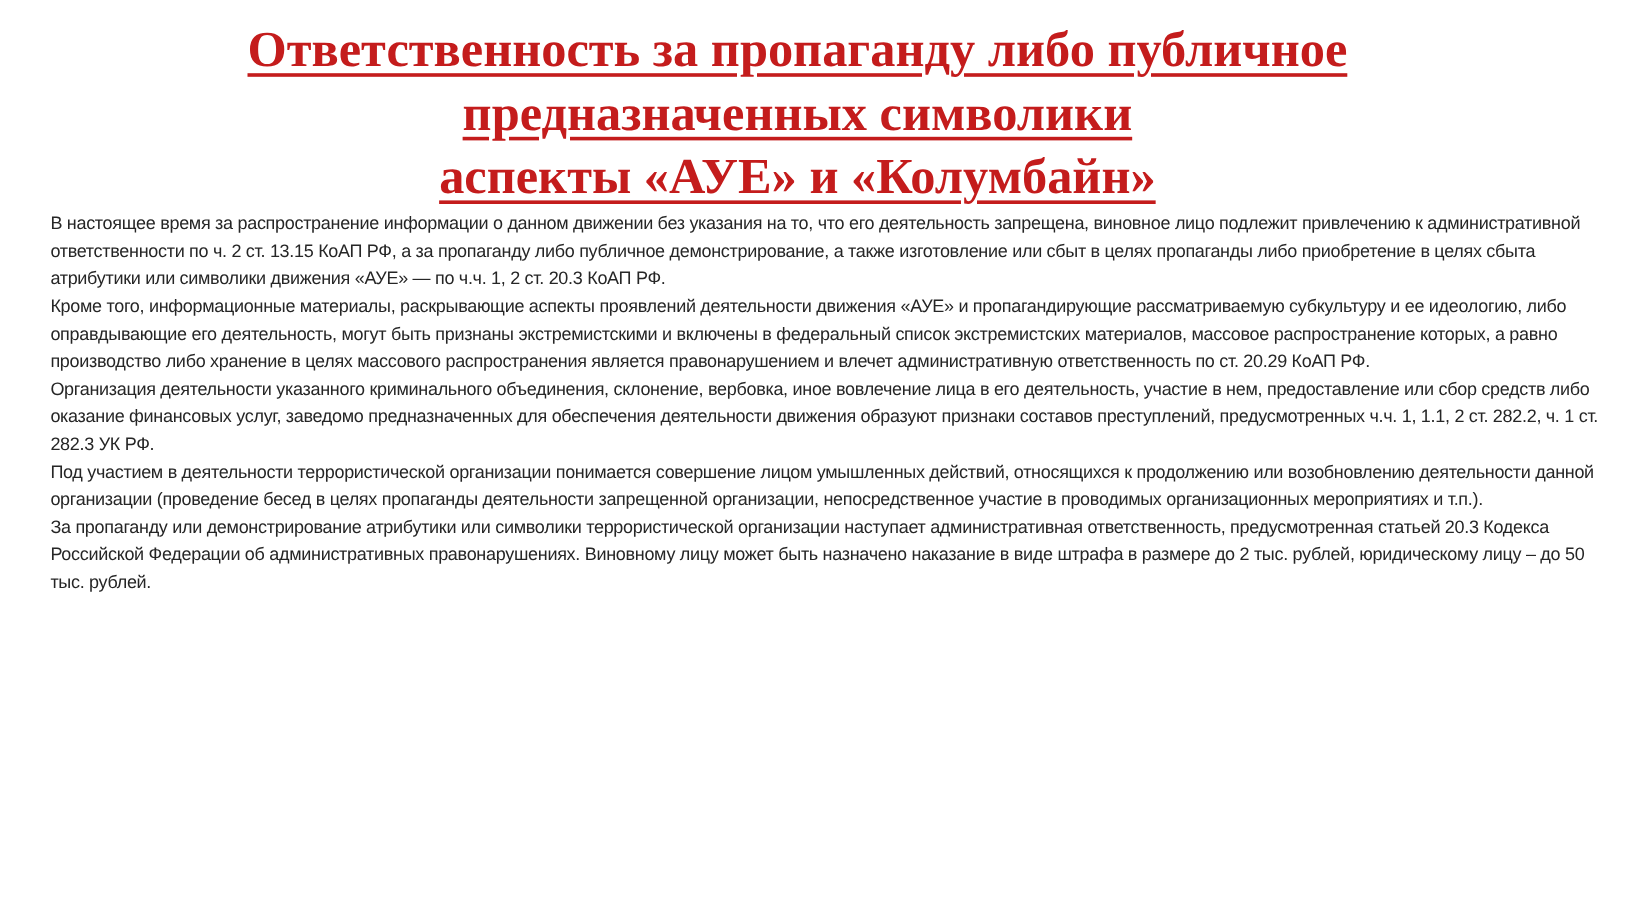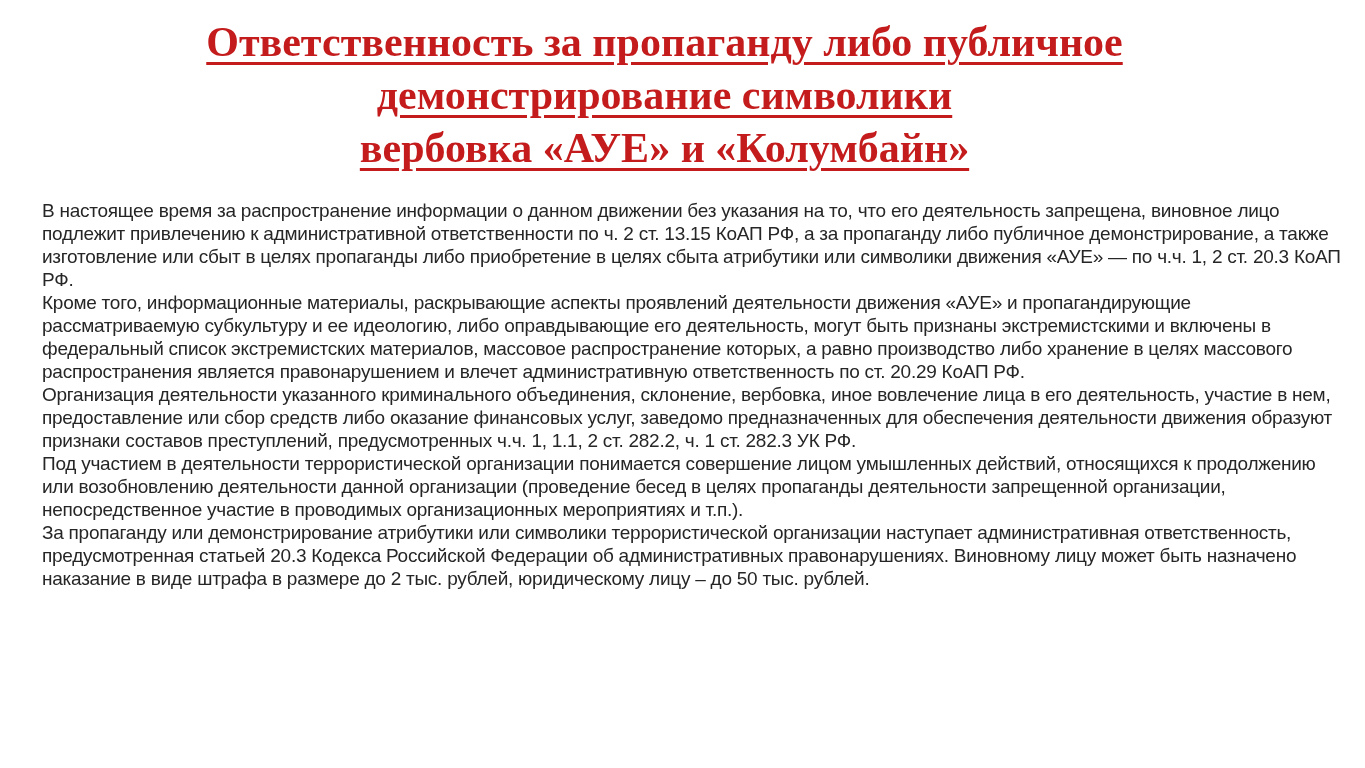--- a/index.html
+++ b/index.html
@@ -29,40 +29,39 @@
     line-height: 53px;
     color: var(--title-red);
   }
   .title-line {
     text-decoration: underline;
     text-decoration-thickness: 3px;
     text-underline-offset: 6px;
     text-decoration-color: var(--title-red);
   }
   .body-text {
-    margin-top: 24px;
     width: 1300px;
     color: var(--body-text);
-    font-size: 19px;
+    font-size: 15px;
     line-height: 23px;
     letter-spacing: -0.25px;
   }
   .body-text p {
     margin: 0;
   }
 </style>
 </head>
 <body>
 
 <div class="slide">
 
   <div class="slide-title">
     <div class="title-line">Ответственность за пропаганду либо публичное</div>
-    <div class="title-line">демонстрирование символики</div>
-    <div class="title-line">вербовка «АУЕ» и «Колумбайн»</div>
+    <div class="title-line">предназначенных символики</div>
+    <div class="title-line">аспекты «АУЕ» и «Колумбайн»</div>
   </div>
 
   <div class="body-text">
     <p>В настоящее время за распространение информации о данном движении без указания на то, что его деятельность запрещена, виновное лицо подлежит привлечению к административной ответственности по ч. 2 ст. 13.15 КоАП РФ, а за пропаганду либо публичное демонстрирование, а также изготовление или сбыт в целях пропаганды либо приобретение в целях сбыта атрибутики или символики движения «АУЕ» — по ч.ч. 1, 2 ст. 20.3 КоАП РФ.</p>
     <p>Кроме того, информационные материалы, раскрывающие аспекты проявлений деятельности движения «АУЕ» и пропагандирующие рассматриваемую субкультуру и ее идеологию, либо оправдывающие его деятельность, могут быть признаны экстремистскими и включены в федеральный список экстремистских материалов, массовое распространение которых, а равно производство либо хранение в целях массового распространения является правонарушением и влечет административную ответственность по ст. 20.29 КоАП РФ.</p>
     <p>Организация деятельности указанного криминального объединения, склонение, вербовка, иное вовлечение лица в его деятельность, участие в нем, предоставление или сбор средств либо оказание финансовых услуг, заведомо предназначенных для обеспечения деятельности движения образуют признаки составов преступлений, предусмотренных ч.ч. 1, 1.1, 2 ст. 282.2, ч. 1 ст. 282.3 УК РФ.</p>
     <p>Под участием в деятельности террористической организации понимается совершение лицом умышленных действий, относящихся к продолжению или возобновлению деятельности данной организации (проведение бесед в целях пропаганды деятельности запрещенной организации, непосредственное участие в проводимых организационных мероприятиях и т.п.).</p>
     <p>За пропаганду или демонстрирование атрибутики или символики террористической организации наступает административная ответственность, предусмотренная статьей 20.3 Кодекса Российской Федерации об административных правонарушениях. Виновному лицу может быть назначено наказание в виде штрафа в размере до 2 тыс. рублей, юридическому лицу – до 50 тыс. рублей.</p>
   </div>
 

